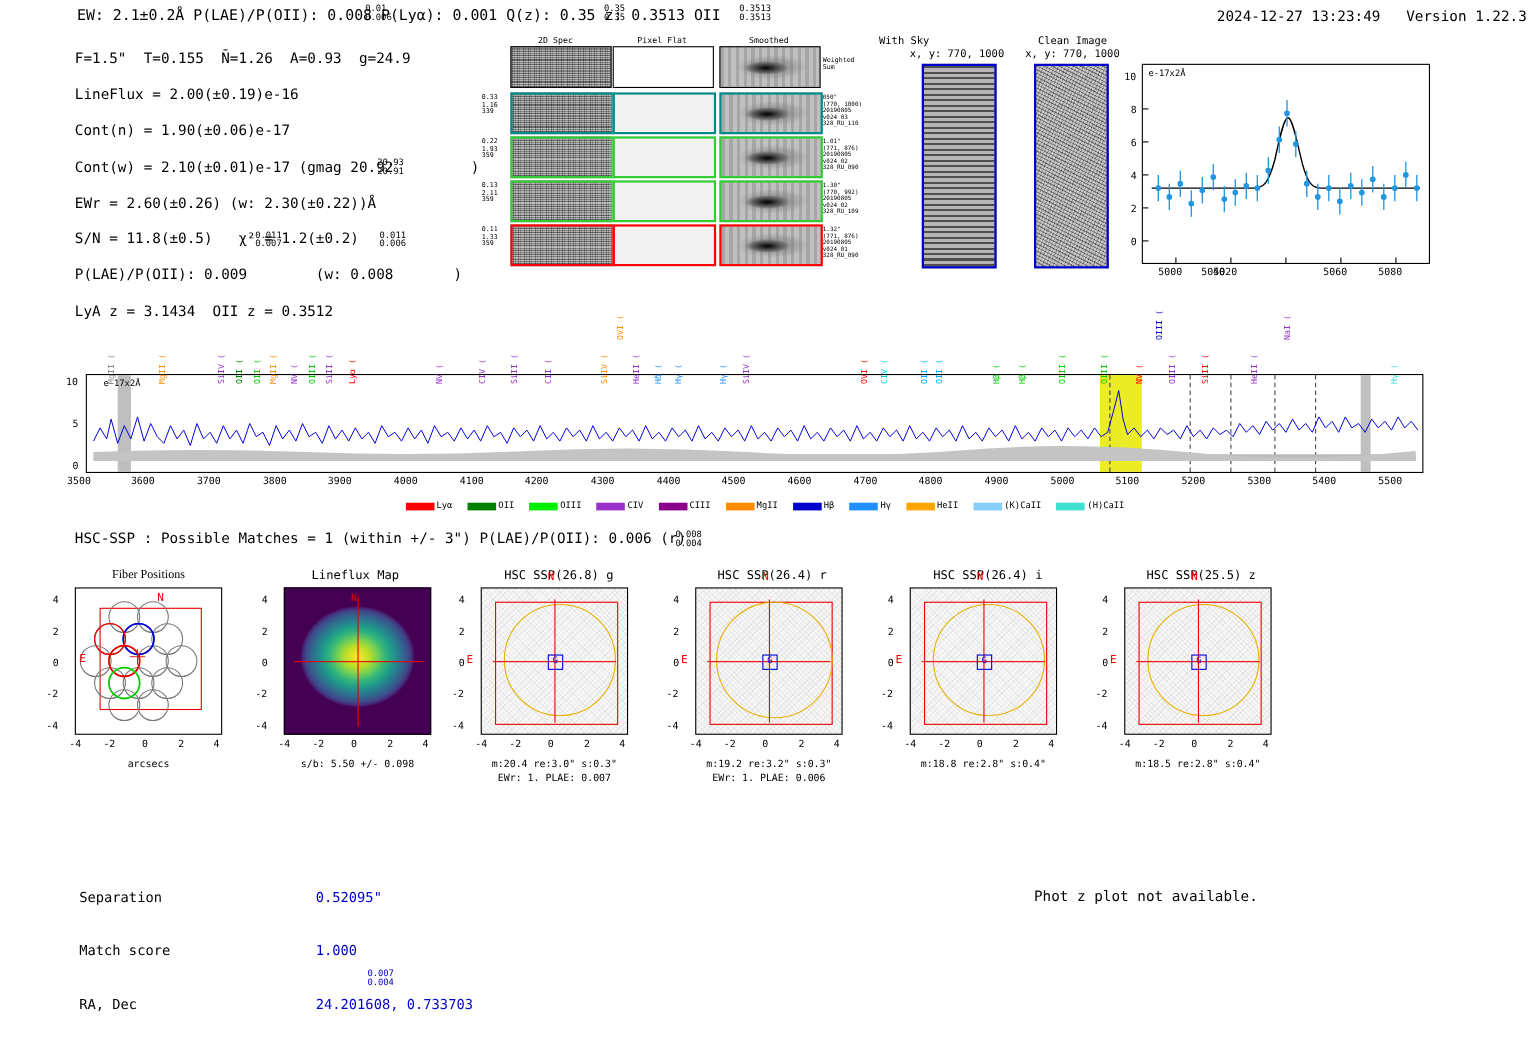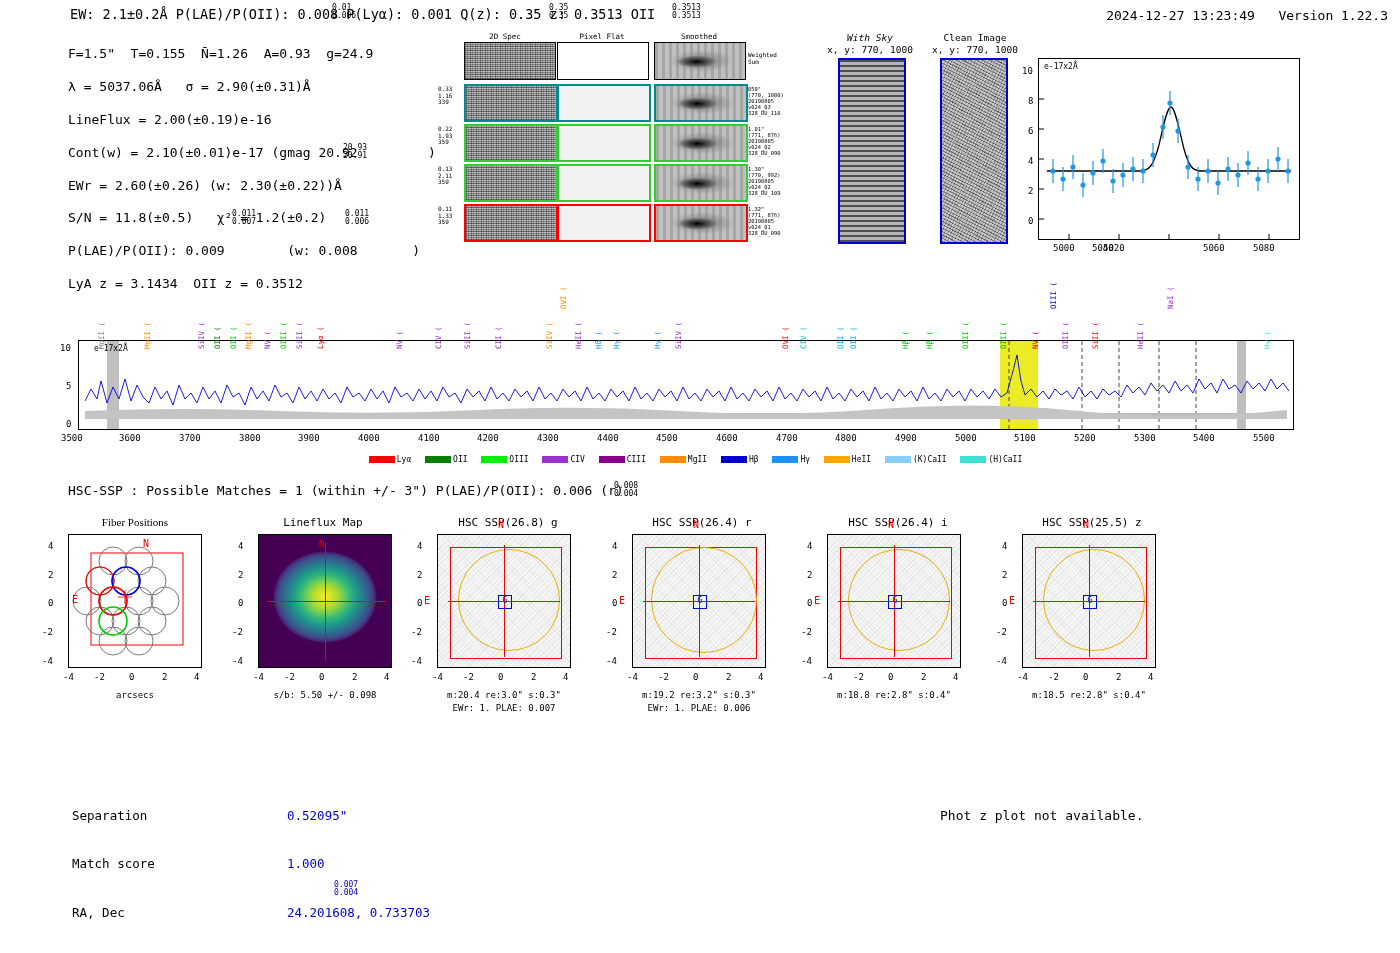--- a/index.html
+++ b/index.html
@@ -113,22 +113,22 @@
   <span>0.3513</span>
   <span>0.3513</span>
 </div>
 <div class="abs mono" id="hdr-date">
   <span>2024-12-27 13:23:49</span>
   &nbsp;&nbsp;<span>Version 1.22.3</span>
 </div>
 
 <div class="abs mono" id="info-block">
 <div>F=1.5"  T=0.155  N̄=1.26  A=0.93  g=24.9</div>
-<div>λ = 5037.06Å   σ = 2.90(±0.31)Å</div>
 <div>LineFlux = 2.00(±0.19)e-16</div>
+<div>Cont(n) = 1.90(±0.06)e-17</div>
 <div>Cont(w) = 2.10(±0.01)e-17 (gmag 20.92         )</div>
 <div>EWr = 2.60(±0.26) (w: 2.30(±0.22))Å</div>
 <div>S/N = 11.8(±0.5)   χ² = 1.2(±0.2)</div>
 <div>P(LAE)/P(OII): 0.009        (w: 0.008       )</div>
 <div>LyA z = 3.1434  OII z = 0.3512</div>
 </div>
 <div class="abs mono supsub" style="top:144px;left:343px;">
   <span>20.93</span>
   <span>20.91</span>
 </div>
@@ -199,21 +199,21 @@
     <div class="imgbox" style="left:97px;top:172px;width:90px;height:34px;background:#f2f2f2;border:2px solid #ff0000;"></div>
     <div class="imgbox smoothblob" style="left:194px;top:172px;width:90px;height:34px;border:2px solid #ff0000;"></div>
     <div class="rowlabel right" style="left:288px;top:174px;">1.32"
 (771, 876)
 20190805
 v024_01
 328_RU_090</div>
   </div>
 </div>
 
-<div class="imgcap" style="top:32px;left:820px;width:100px;font-style:italic;">With Sky</div>
+<div class="imgcap" style="top:32px;left:772px;width:100px;">With Sky</div>
 <div class="imgcap" style="top:44px;left:810px;width:120px;">x, y: 770, 1000</div>
 <div class="bluebox skytex" style="top:58px;left:838px;width:64px;height:182px;"></div>
 
 <div class="imgcap" style="top:32px;left:920px;width:110px;">Clean Image</div>
 <div class="imgcap" style="top:44px;left:915px;width:120px;">x, y: 770, 1000</div>
 <div class="bluebox cleantex" style="top:58px;left:940px;width:64px;height:182px;"></div>
 
 <div class="frame" id="zoomspec" style="top:58px;left:1038px;width:262px;height:182px;">
   <svg width="260" height="180" viewBox="0 0 260 180" style="position:absolute;left:0;top:0;">
 

